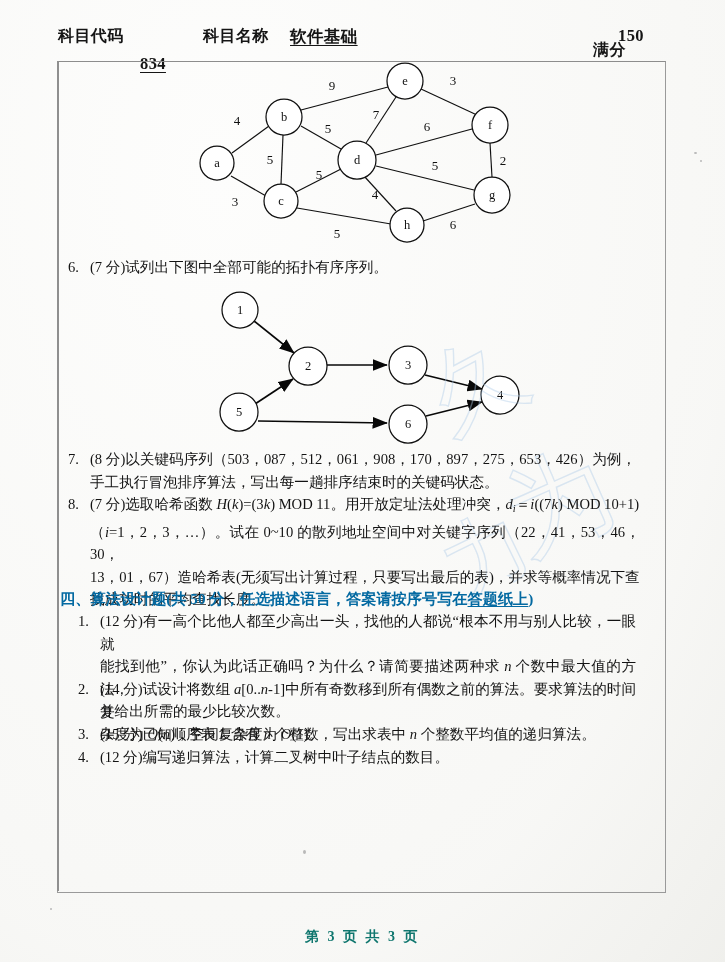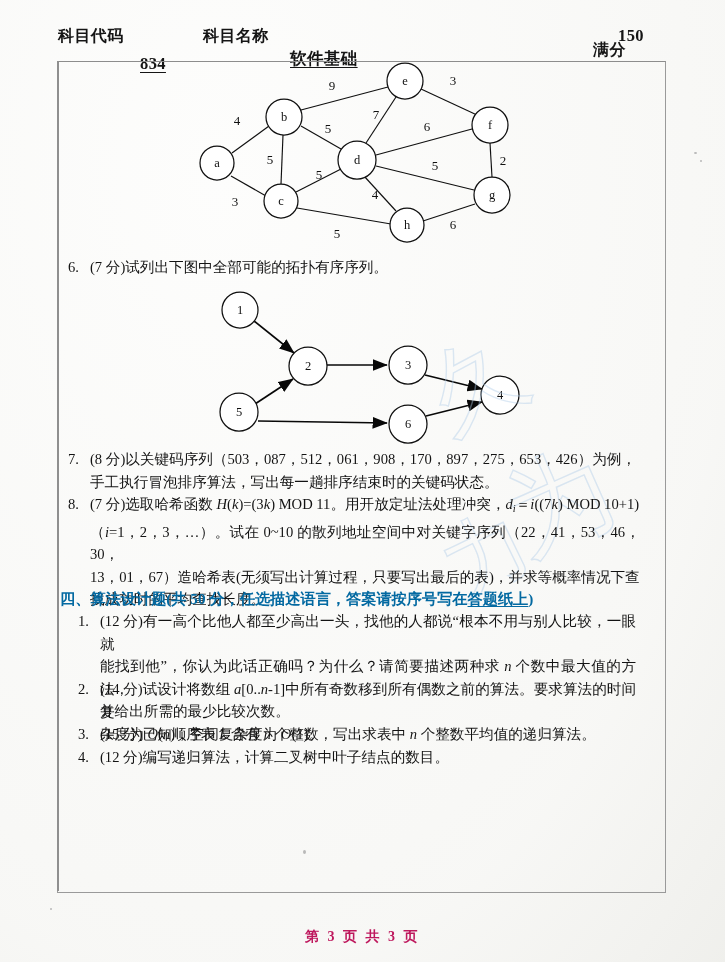--- a/index.html
+++ b/index.html
@@ -46,21 +46,21 @@
     color: #151515;
   }
   .hdr-label { font-size: 16px; }
   .hdr-underline {
     text-decoration: underline;
     text-underline-offset: 3px;
   }
   #hdr-code-label   { left: 58px;  top: 2px; }
   #hdr-code-value   { left: 140px; top: 2px; margin-top: 28px; }
   #hdr-name-label   { left: 203px; top: 2px; }
-  #hdr-name-value   { left: 290px; top: 2px; margin-top: 22px; }
+  #hdr-name-value   { left: 290px; top: 2px; }
   #hdr-score-label  { left: 561px; top: 16px; margin-left: 32px; }
   #hdr-score-value  { left: 618px; top: 2px; }
 
   
   #border-box {
     position: absolute;
     left: 57px;
     top: 61px;
     width: 609px;
     height: 832px;
@@ -168,21 +168,21 @@
 
   
   #footer {
     position: absolute;
     left: 0;
     top: 928px;
     width: 725px;
     text-align: center;
     font-size: 14px;
     letter-spacing: 2.5px;
-    color: #be185d;
+    color: #0f766e;
     font-weight: bold;
   }
 
   
   #watermark {
     position: absolute;
     left: 430px;
     top: 345px;
     width: 280px;
     height: 300px;

